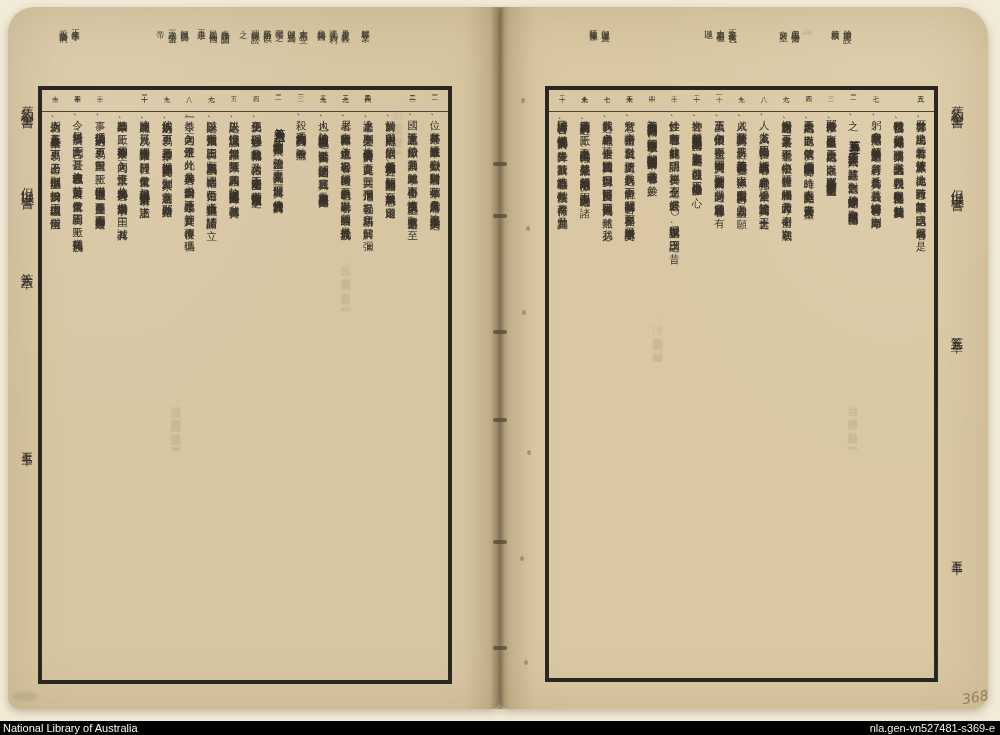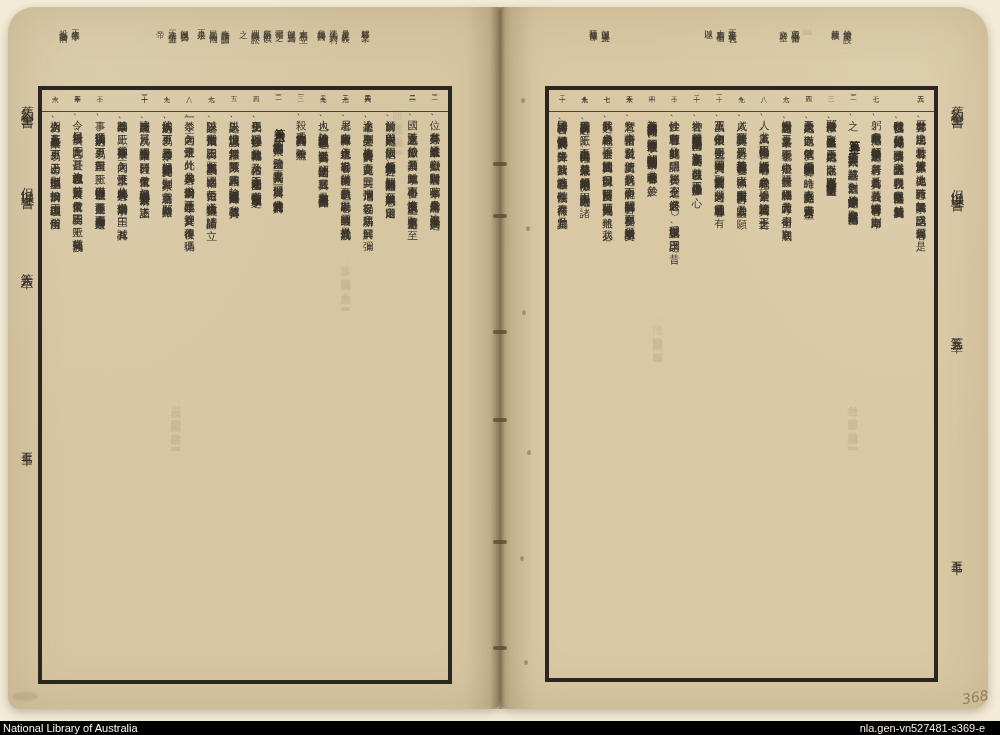--- a/index.html
+++ b/index.html
@@ -62,21 +62,21 @@
   
   .pencil{position:absolute;left:962px;top:689px;font-size:14px;color:#80734f;
     font-style:italic;transform:rotate(-10deg);font-family:"DejaVu Sans",sans-serif;opacity:.8;}
   .smudge{position:absolute;left:12px;top:692px;width:26px;height:9px;border-radius:50%;
     background:#9c8f6e;opacity:.30;filter:blur(1px);}
   
   .bar{position:absolute;left:0;top:721px;width:1000px;height:14px;background:#000;
     display:flex;justify-content:space-between;align-items:center;
     font-family:"Liberation Sans",sans-serif;font-size:11px;color:#fbfaf2;line-height:14px;}
   .bar .l{padding-left:3px;}
-  .bar .r{padding-right:15px;color:#f3efdd;text-align:center;}
+  .bar .r{padding-right:5px;color:#f3efdd;text-align:center;}
 </style>
 </head>
 <body>
 
 <div class="page left" id="pg-left">
   <span class="mg t1" style="top:88px">舊約全書</span>
   <span class="mg t2" style="top:170px">但以理書</span>
   <span class="mg ch" style="top:256px">第六章</span>
   <span class="mg pn" style="top:436px">七百二十三</span>
   <div class="frame">

